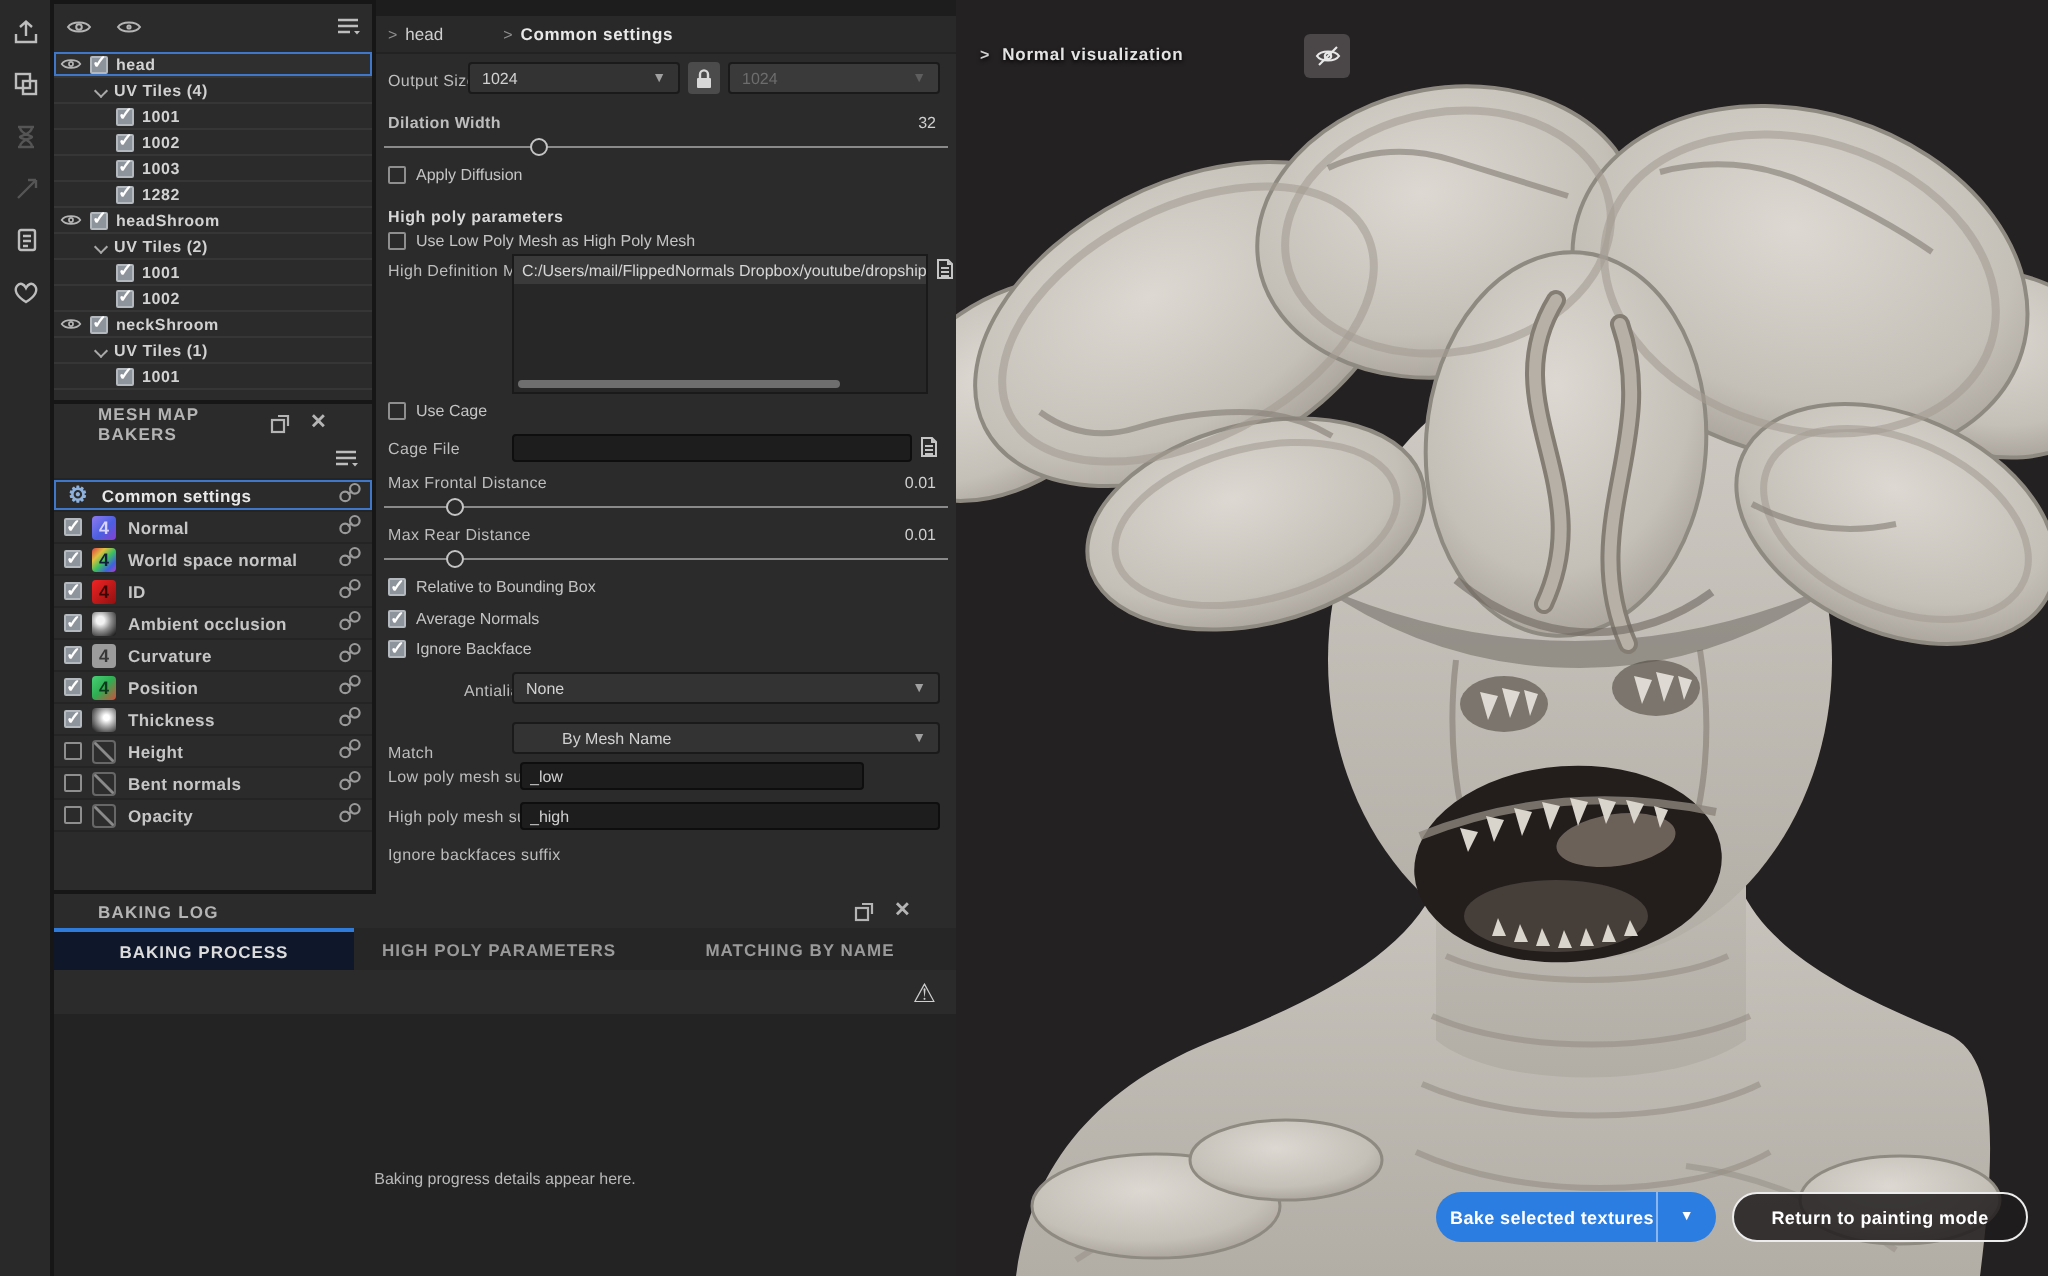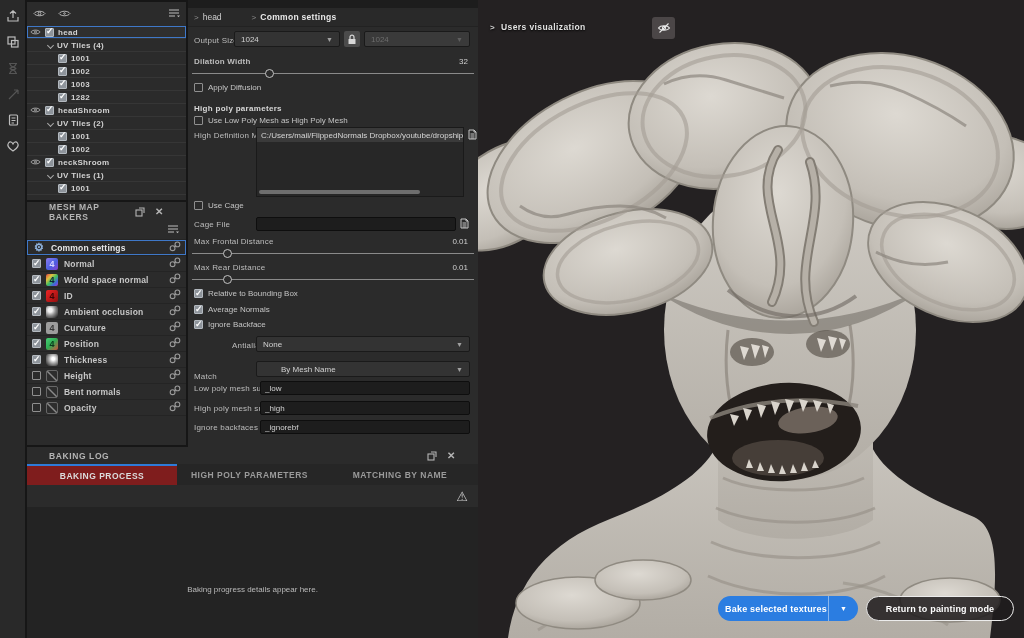--- a/index.html
+++ b/index.html
@@ -93,21 +93,21 @@
   .hdbox .pathrow{height:14px;background:#3a3a3a;display:flex;align-items:center;padding:0 4px;
                   color:#d6d6d6;font-size:8px;white-space:nowrap;overflow:hidden;}
   .hdbox .hscroll{position:absolute;left:2px;bottom:2px;height:4px;width:78%;background:#6e6e6e;border-radius:2px;}
   .ficon{position:absolute;display:flex;}
 
   
   .log{position:absolute;left:27px;top:447px;width:451px;height:191px;background:#2b2b2b;}
   .log .tabs{position:absolute;left:0;top:17px;width:100%;height:21px;display:flex;}
   .tab{height:21px;display:flex;align-items:center;justify-content:center;font-size:8.5px;font-weight:bold;
        letter-spacing:.5px;color:#9a9a9a;background:#262626;}
-  .tab.active{background:#7f1d1d;color:#dcdcdc;border-top:2px solid #2e7bd9;}
+  .tab.active{background:#0f172a;color:#dcdcdc;border-top:2px solid #2e7bd9;}
   .warnstrip{position:absolute;left:0;top:38px;width:100%;height:22px;background:#2b2b2b;
              display:flex;align-items:center;justify-content:flex-end;padding:0 10px;}
   .warnstrip .warn{color:#cfcfcf;font-size:13px;}
   .logbody{position:absolute;left:0;top:60px;width:100%;height:131px;background:#232323;
            text-align:center;padding-top:78px;color:#b9b9b9;font-size:8px;}
 
   
   .vp{position:absolute;left:478px;top:0;width:546px;height:638px;background:#242122;overflow:hidden;}
   .vp-title{position:absolute;left:12px;top:22px;display:flex;align-items:center;gap:6px;z-index:5;
             font-size:8.5px;font-weight:bold;color:#e3e3e3;letter-spacing:.4px;text-shadow:0 1px 2px #000;}
@@ -496,27 +496,26 @@
       <span class="car">▼</span>
     </div>
 
     <span class="slab" style="left:6px;top:372px;">Match</span>
     <div class="dd" style="left:68px;top:361px;width:214px;padding-left:24px;">
       <span>By Mesh Name</span>
       <span class="car">▼</span>
     </div>
 
     <span class="slab" style="left:6px;top:384px;">Low poly mesh suffix</span>
-    <input class="tfield" style="left: 72px; top: 381px; width: 210px;" value="_low">
+    <input class="tfield" style="left: 72px; top: 381px; width: 172px;" value="_low">
 
     <span class="slab" style="left:6px;top:404px;">High poly mesh suffix</span>
     <input class="tfield" style="left: 72px; top: 401px; width: 210px;" value="_high">
 
     <span class="slab" style="left:6px;top:423px;">Ignore backfaces suffix</span>
-    <input class="tfield" style="left: 72px; top: 420px; width: 210px;" value="_ignorebf">
   </div>
 
   <div class="log">
     <div class="ptitle" style="height:17px;">
       <span>BAKING LOG</span>
       <span class="sp"></span>
       <span class="popout">
         <svg width="10" height="10" viewBox="0 0 10 10">
             <rect x="1" y="3" width="6" height="6"></rect>
             <path d="M4,1 h5 v5"></path>
@@ -539,21 +538,21 @@
       <span class="warn">⚠</span>
     </div>
     <div class="logbody">
       <span>Baking progress details appear here.</span>
     </div>
   </div>
 
   <div class="vp">
     <div class="vp-title">
       <span class="gt">&gt;</span>
-      <span>Users visualization</span>
+      <span>Normal visualization</span>
     </div>
     <div class="vp-eyebtn">
       <svg width="14" height="12" viewBox="0 0 14 12">
         <path d="M1.5,6 C3.5,3 10.5,3 12.5,6 C10.5,9 3.5,9 1.5,6 Z"></path>
           <circle cx="7" cy="6" r="1.6"></circle>
           <path d="M2.5,10.5 L11.5,1.5"></path>
       </svg>
     </div>
 
     <svg class="model" viewBox="0 0 546 638">

